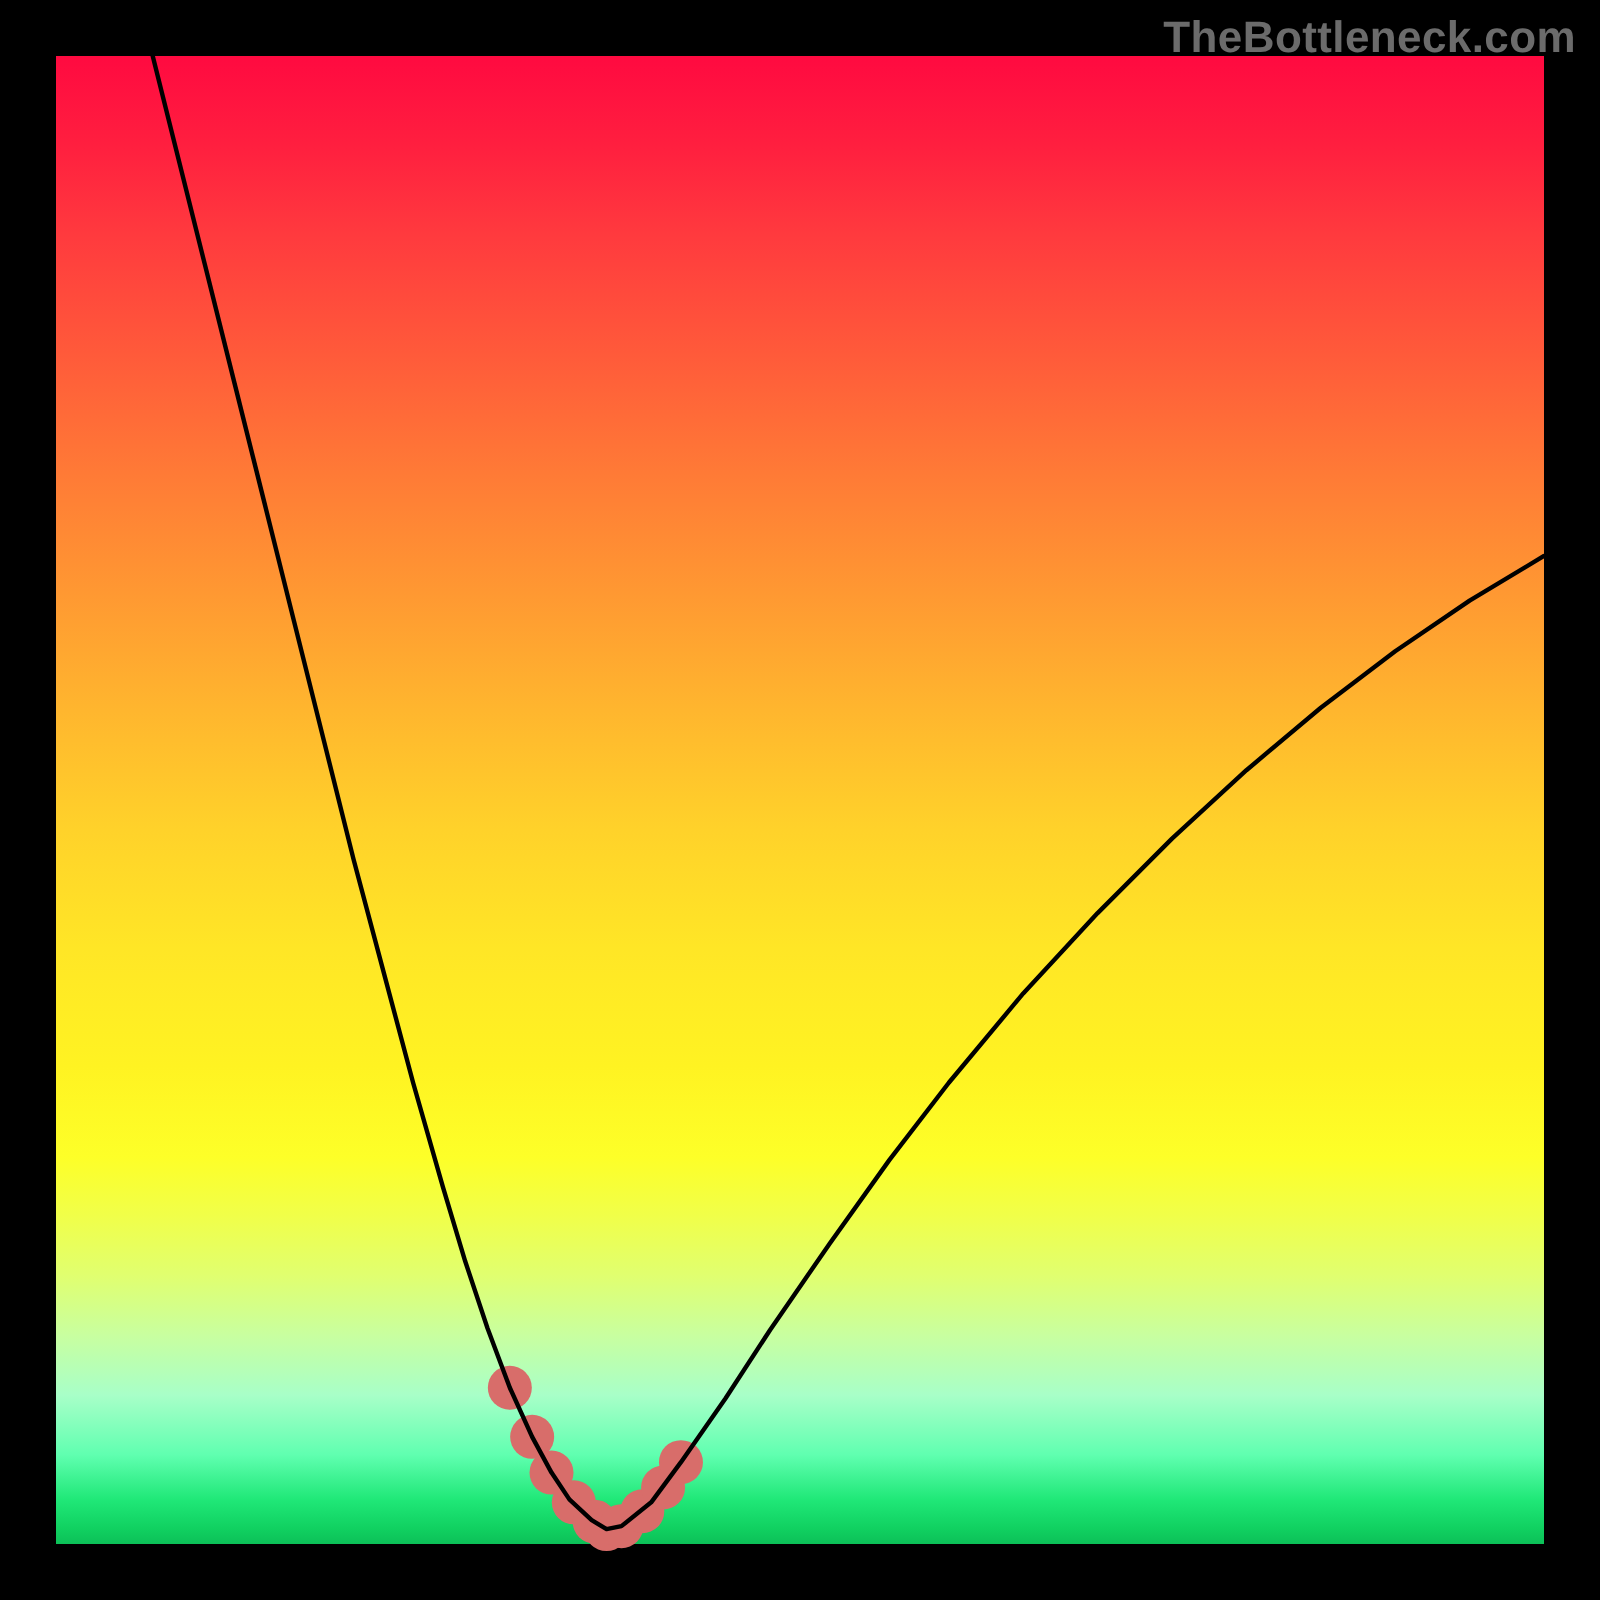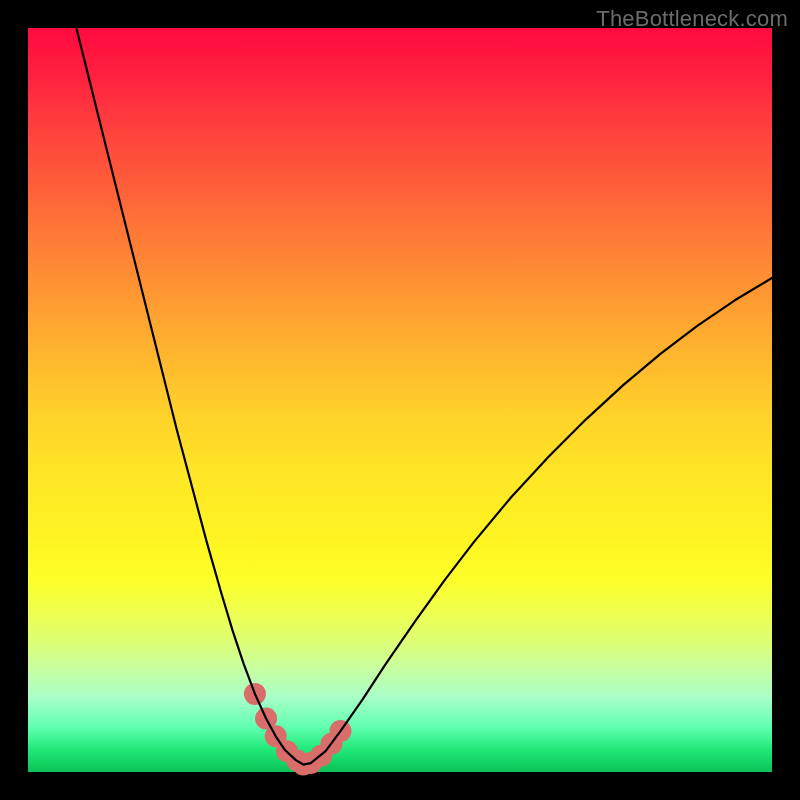--- a/index.html
+++ b/index.html
@@ -44,21 +44,21 @@
       #20e878 97%,
       #10d060 99%,
       #0cc058 100%);
   }
   .watermark {
     position: absolute;
     top: 6px;
     right: 12px;
     font-family: Arial, Helvetica, sans-serif;
     font-size: 22px;
-    font-weight: 400;
+    font-weight: 700;
     color: #6b6b6b;
     letter-spacing: 0.2px;
     user-select: none;
   }
   svg.overlay {
     position: absolute;
     top: 28px;
     left: 28px;
     width: 744px;
     height: 744px;

